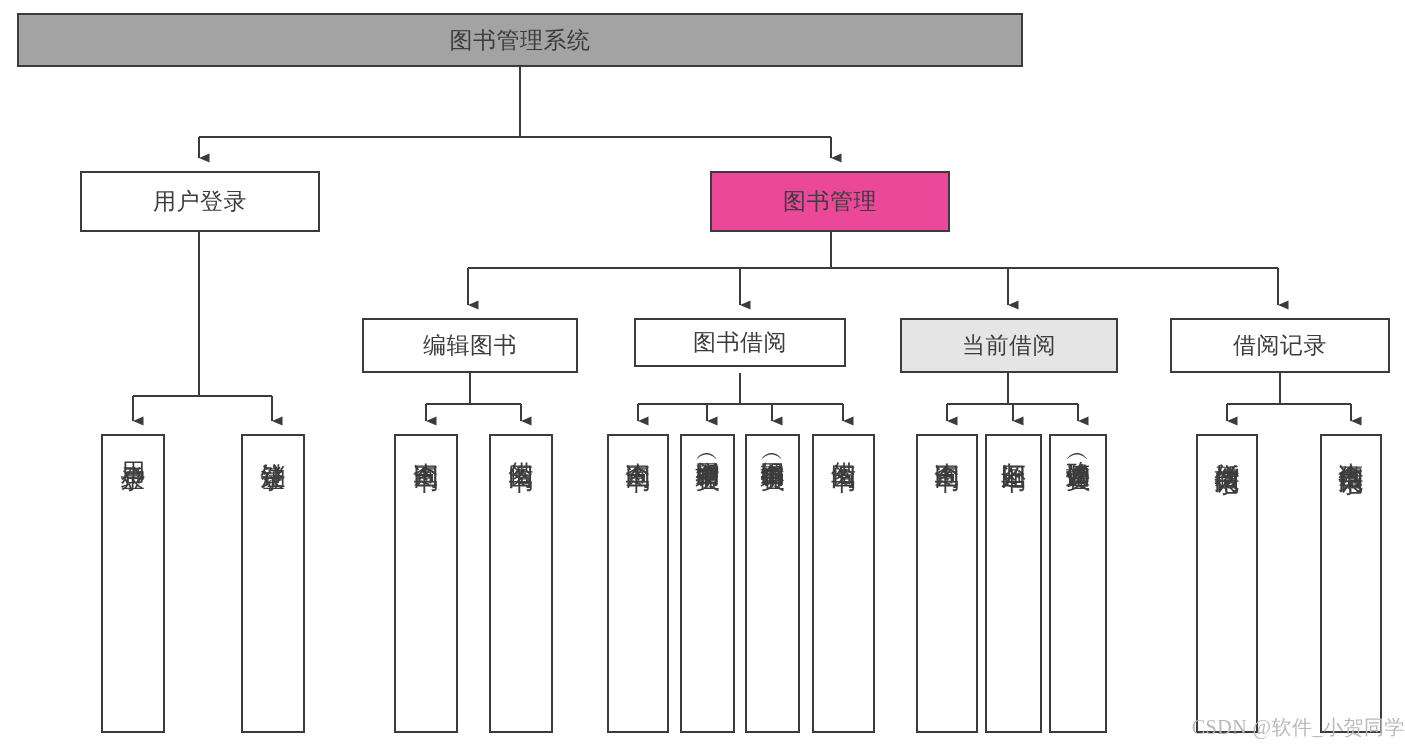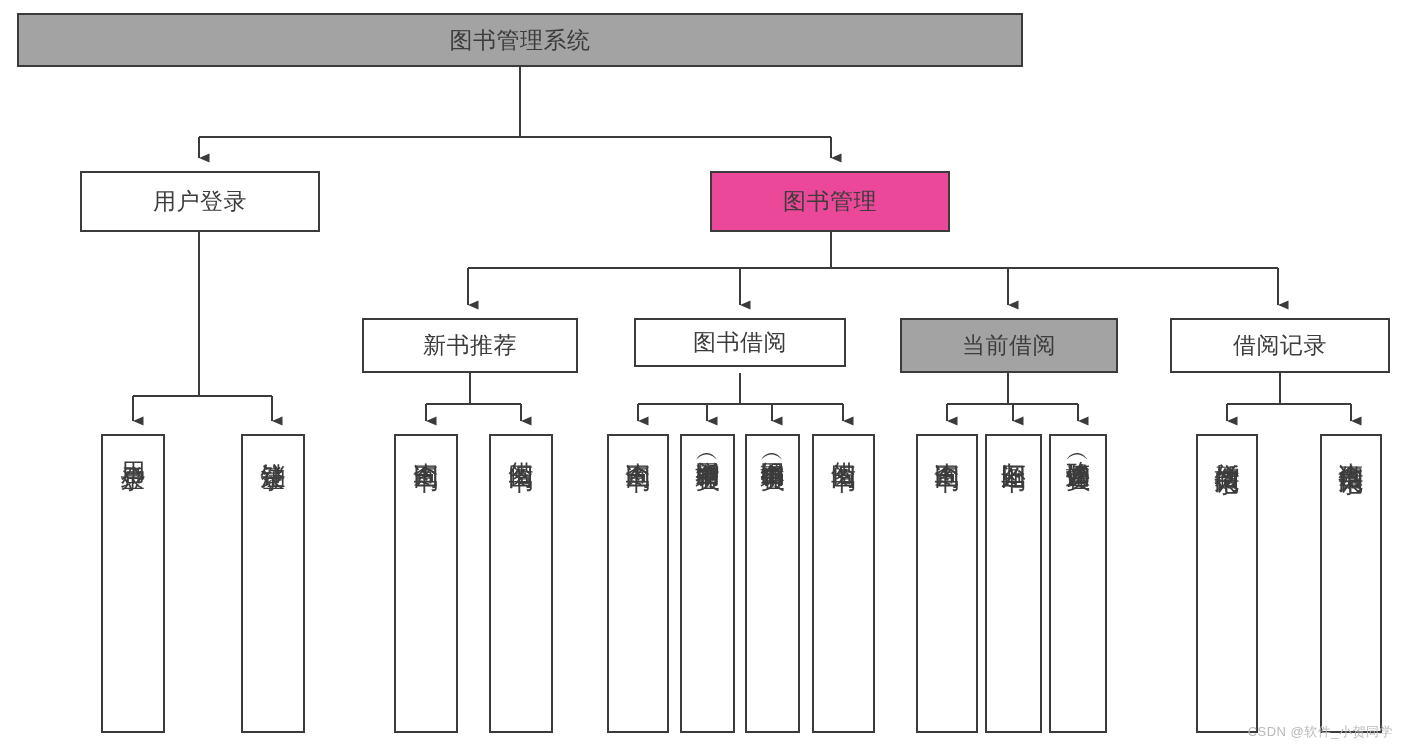--- a/index.html
+++ b/index.html
@@ -60,27 +60,28 @@
     font-size: 25px;
     letter-spacing: 2px;
     line-height: 1;
   }
   .node.vertical.tall-text .node-label {
     font-size: 24px;
     letter-spacing: 1px;
   }
   #watermark {
     position: absolute;
-    right: 12px;
+    right: 0;
     bottom: 6px;
-    font-size: 13px;
+    font-size: 20px;
     color: #b9b9b9;
     letter-spacing: 0.5px;
     user-select: none;
     white-space: nowrap;
+    font-family: Liberation Serif, serif;
   }
 </style>
 </head>
 <body>
 
 <div id="diagram-root" style="background: rgb(255, 255, 255);">
 
   <svg id="wires" viewBox="0 0 1405 747">
     <defs>
       <marker id="arrowhead" markerWidth="10" markerHeight="11" refX="5" refY="10.5" orient="auto" markerUnits="userSpaceOnUse">
@@ -136,26 +137,26 @@
   </div>
 
   <div class="node horizontal" style="left: 80px; top: 171px; width: 240px; height: 61px; border-color: rgb(59, 59, 59); background: rgb(255, 255, 255); color: rgb(60, 60, 60);">
     <span class="node-label">用户登录</span>
   </div>
   <div class="node horizontal" style="left: 710px; top: 171px; width: 240px; height: 61px; border-color: rgb(59, 59, 59); background: #ec4899; color: rgb(60, 60, 60);">
     <span class="node-label">图书管理</span>
   </div>
 
   <div class="node horizontal" style="left: 362px; top: 318px; width: 216px; height: 55px; border-color: rgb(59, 59, 59); background: rgb(255, 255, 255); color: rgb(60, 60, 60);">
-    <span class="node-label">新书推荐</span>
+    <span class="node-label">编辑图书</span>
   </div>
   <div class="node horizontal" style="left: 634px; top: 318px; width: 212px; height: 49px; border-color: rgb(59, 59, 59); background: rgb(255, 255, 255); color: rgb(60, 60, 60);">
     <span class="node-label">图书借阅</span>
   </div>
-  <div class="node horizontal" style="left: 900px; top: 318px; width: 218px; height: 55px; border-color: rgb(59, 59, 59); background: #a3a3a3; color: rgb(60, 60, 60);">
+  <div class="node horizontal" style="left: 900px; top: 318px; width: 218px; height: 55px; border-color: rgb(59, 59, 59); background: #e5e5e5; color: rgb(60, 60, 60);">
     <span class="node-label">当前借阅</span>
   </div>
   <div class="node horizontal" style="left: 1170px; top: 318px; width: 220px; height: 55px; border-color: rgb(59, 59, 59); background: rgb(255, 255, 255); color: rgb(60, 60, 60);">
     <span class="node-label">借阅记录</span>
   </div>
 
   <div class="node vertical" style="left: 101px; top: 434px; width: 64px; height: 299px; border-color: rgb(59, 59, 59); background: rgb(255, 255, 255); color: rgb(60, 60, 60);">
     <span class="node-label">用户登录</span>
   </div>
   <div class="node vertical" style="left: 241px; top: 434px; width: 64px; height: 299px; border-color: rgb(59, 59, 59); background: rgb(255, 255, 255); color: rgb(60, 60, 60);">

